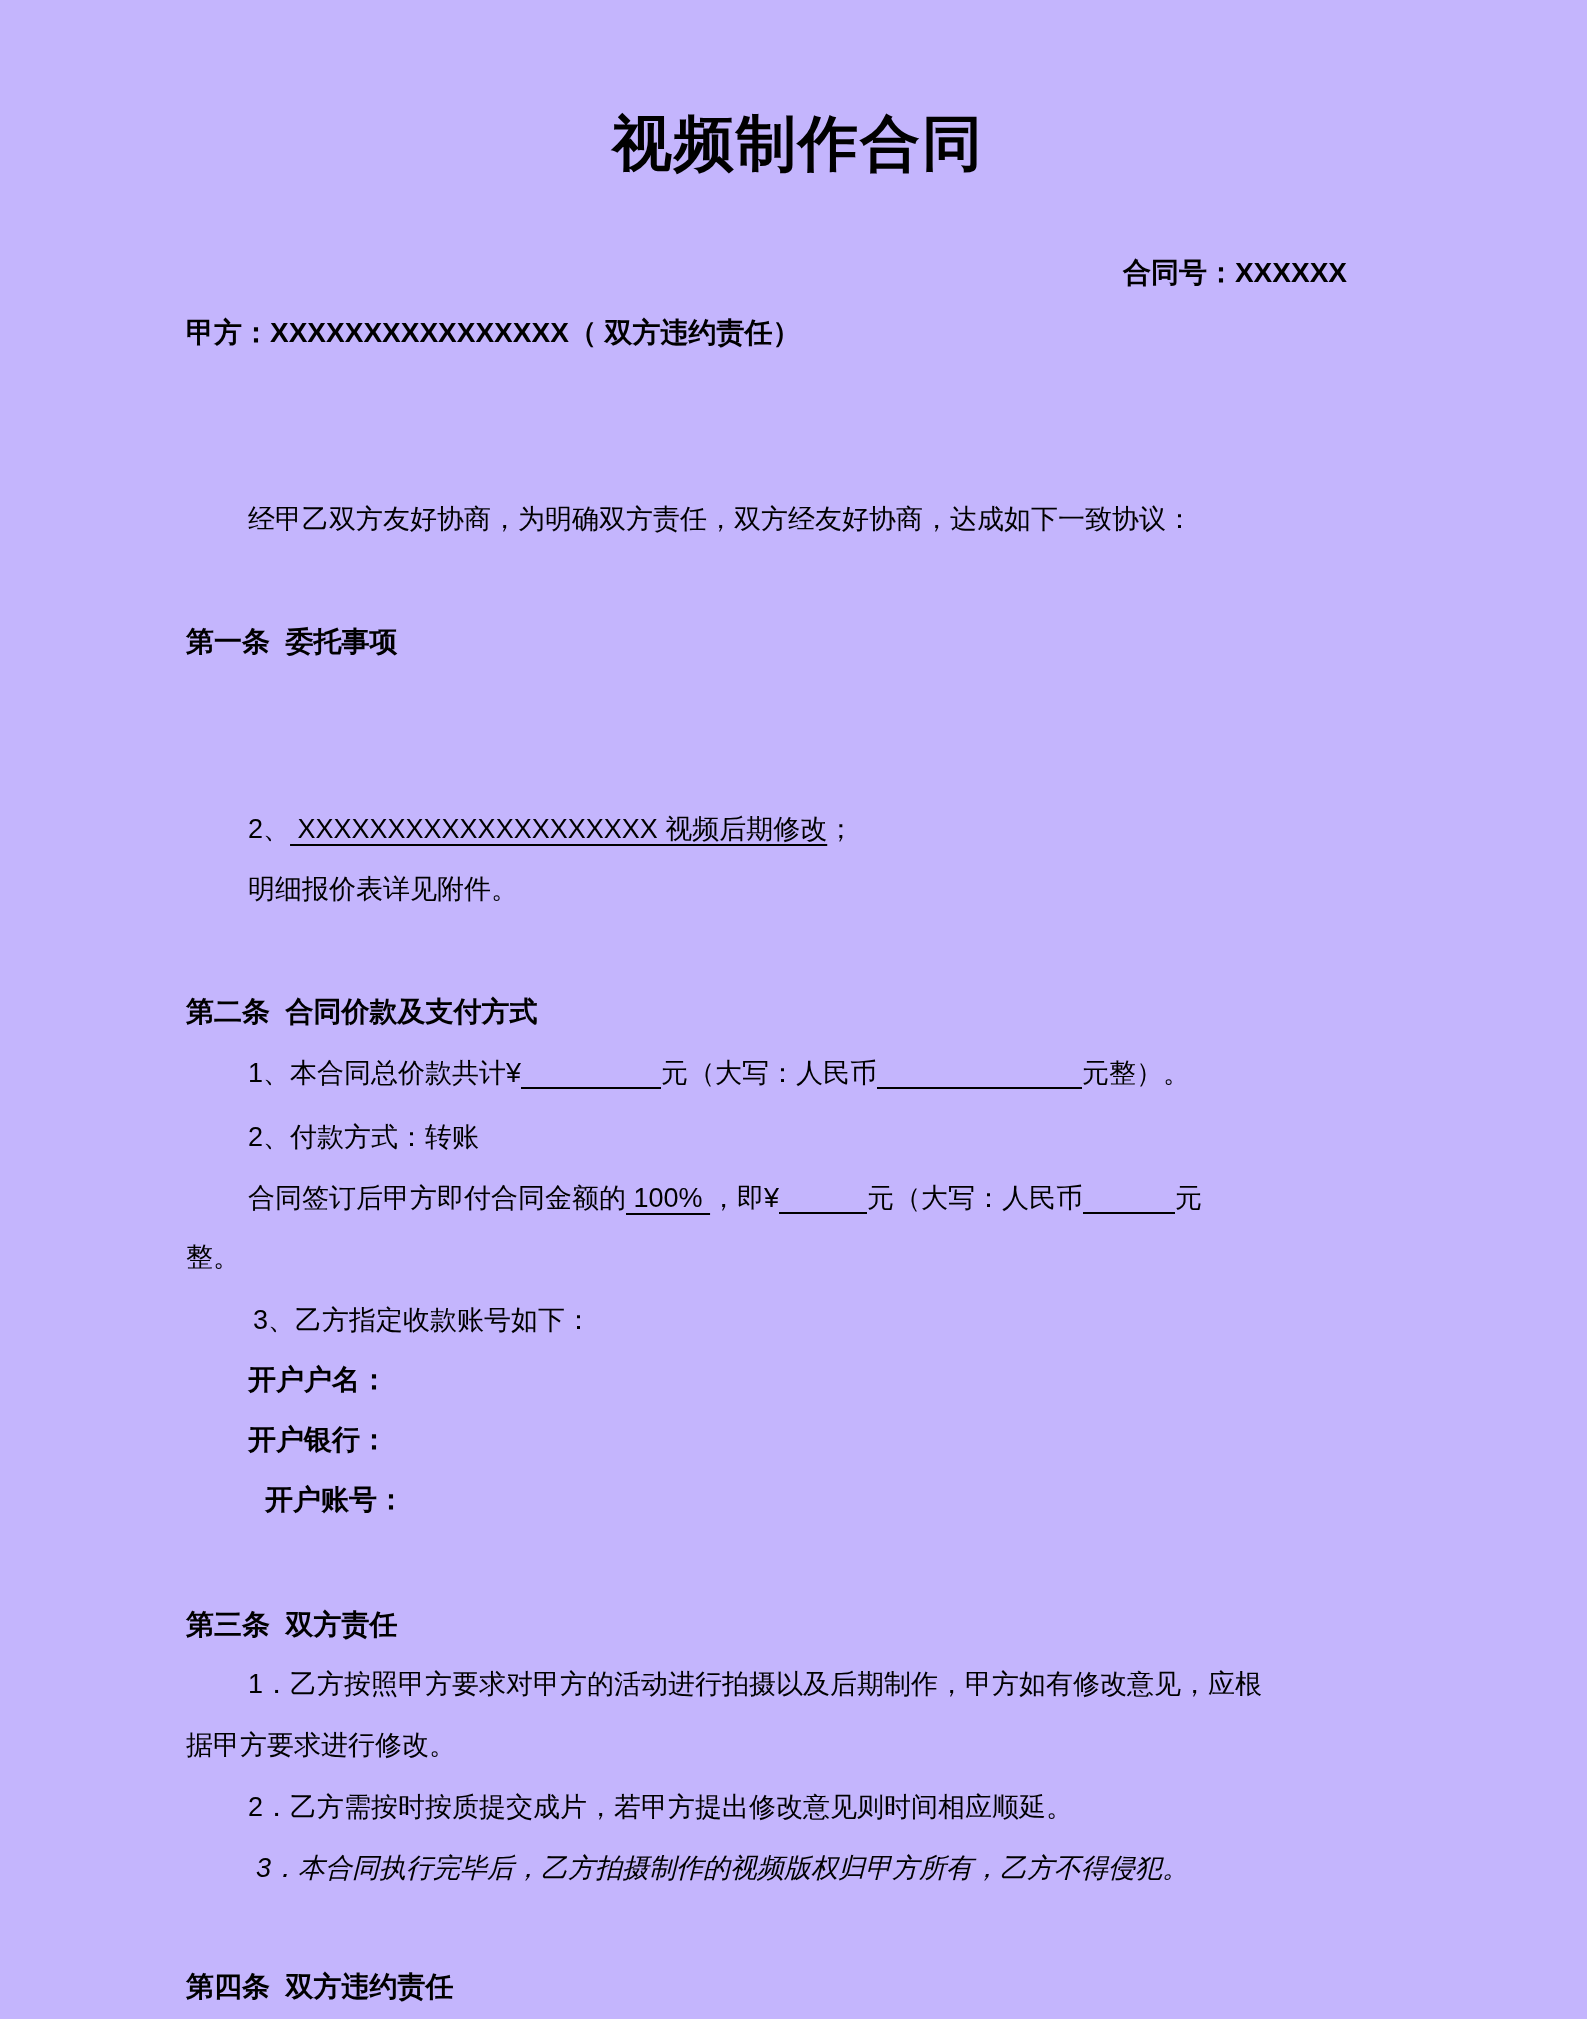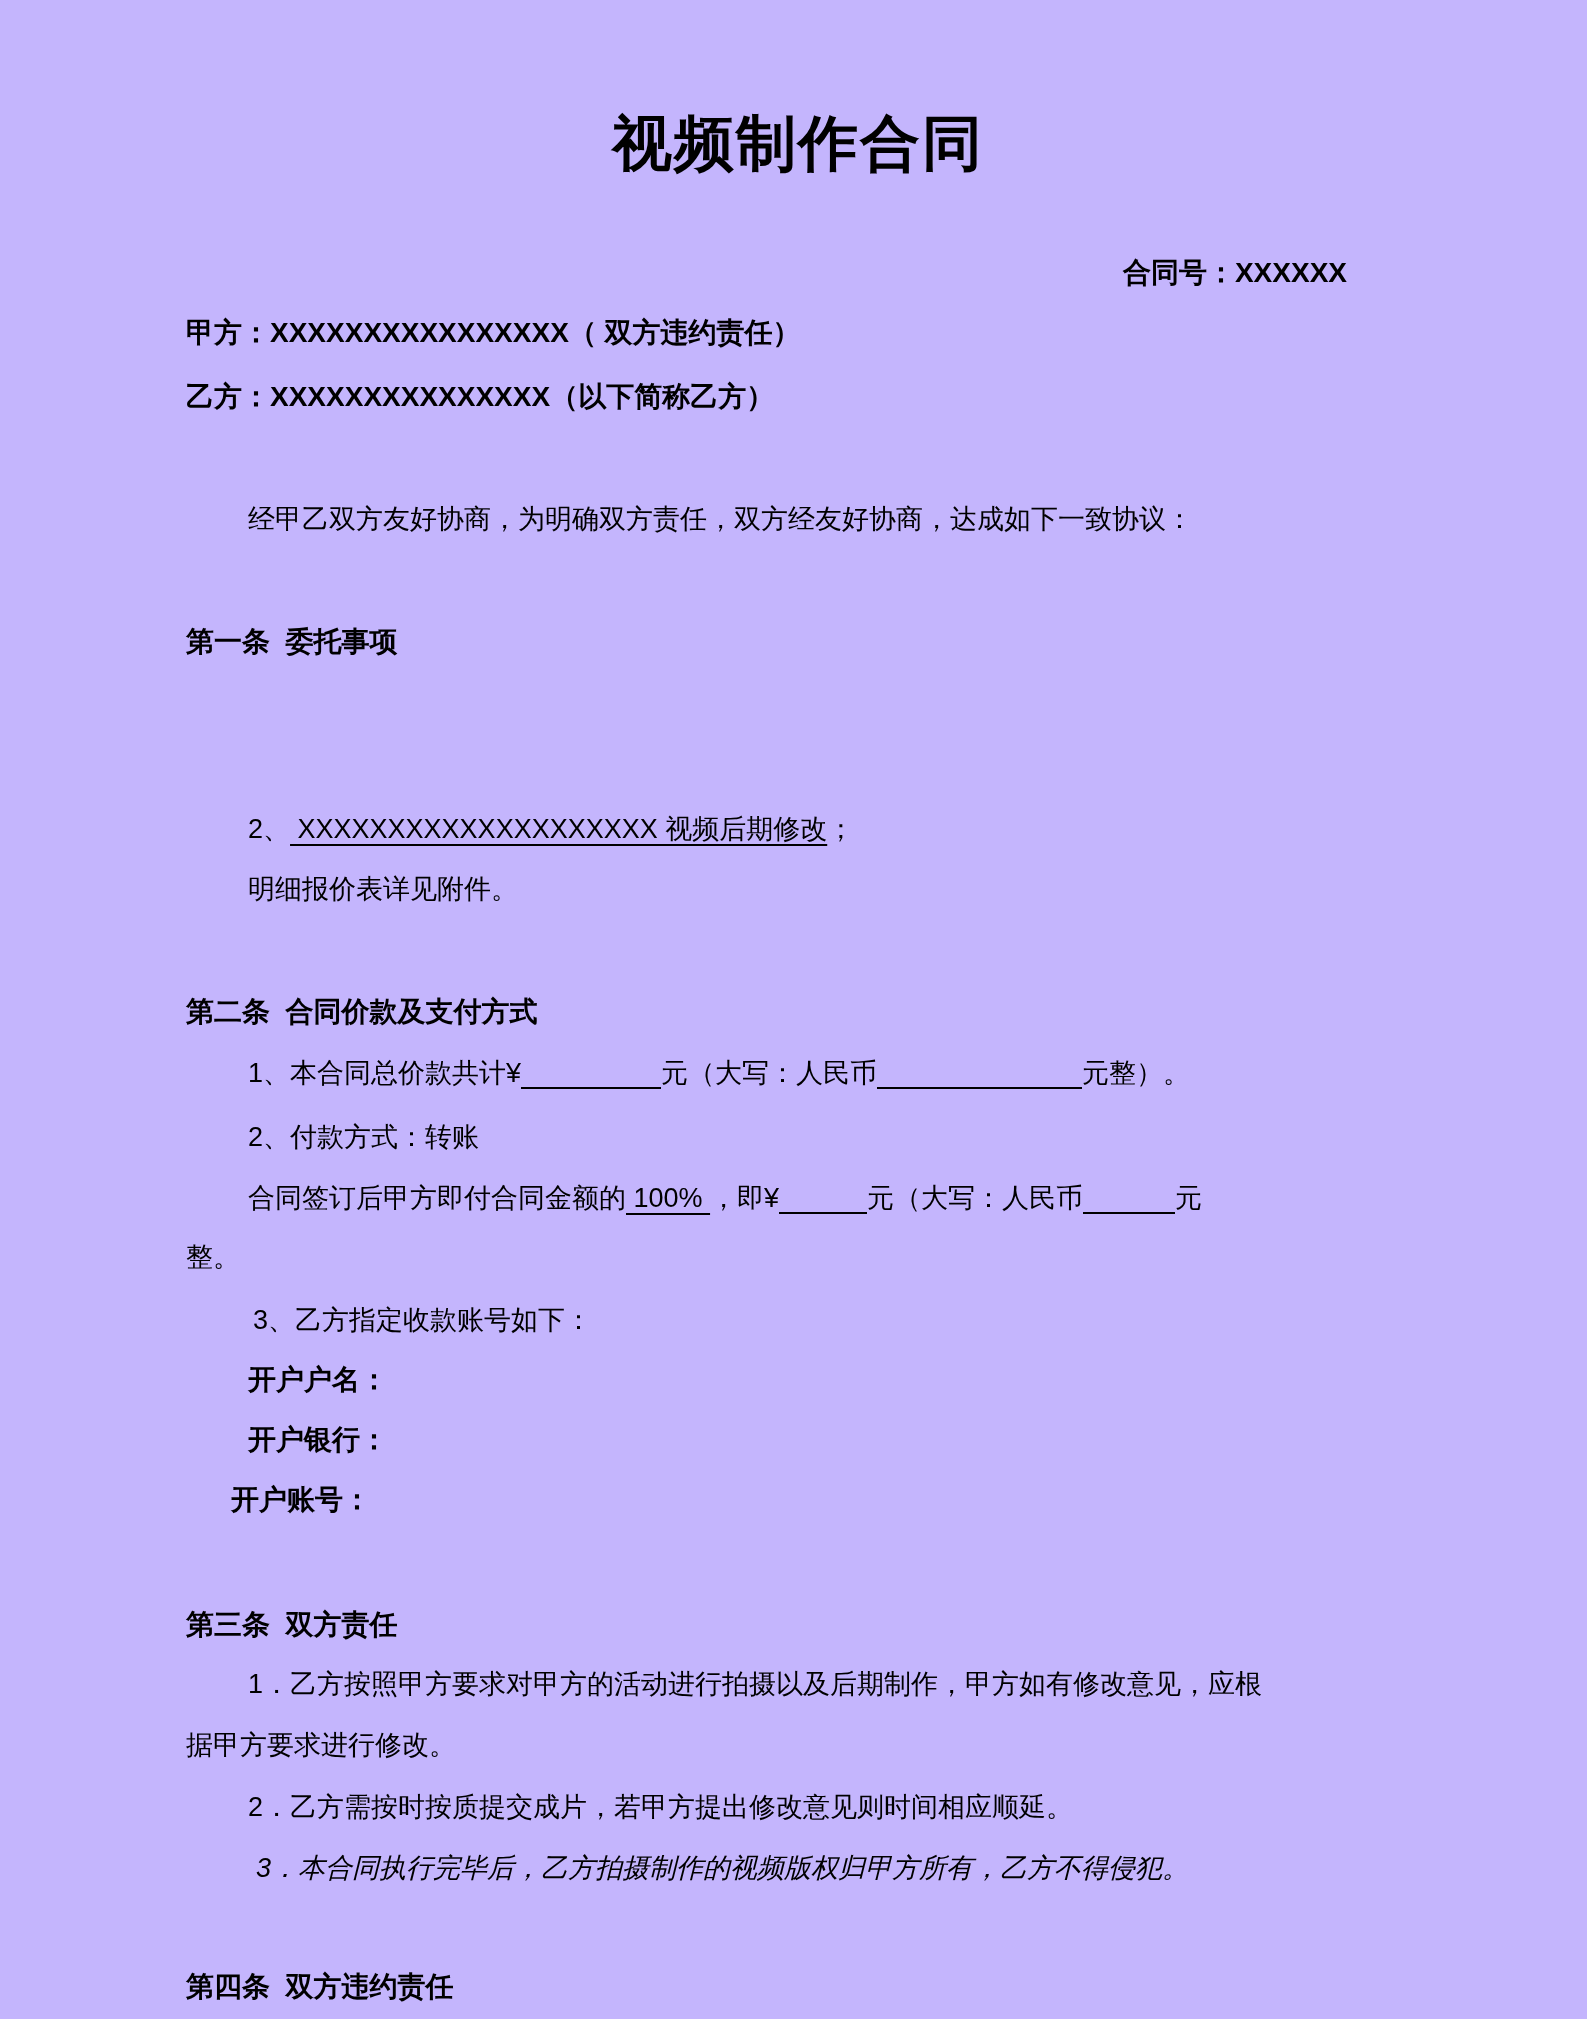--- a/index.html
+++ b/index.html
@@ -52,21 +52,20 @@
 <body>
 
 <div class="page">
 
   <div class="doc-title">视频制作合同</div>
 
   <div class="line bold fs28" style="top:254px; right:240px;">合同号：XXXXXX</div>
 
   <div class="line bold fs28" style="top:314px; left:186px;">甲方：XXXXXXXXXXXXXXXX（ 双方违约责任）</div>
 
-  <div class="line bold fs28" style="top:378px; left:186px;">乙方：XXXXXXXXXXXXXXX（以下简称乙方）</div>
 
   <div class="line" style="top:501px; left:248px;">经甲乙双方友好协商，为明确双方责任，双方经友好协商，达成如下一致协议：</div>
 
   <div class="line bold fs28" style="top:623px; left:186px;">第一条  委托事项</div>
 
 
 
   <div class="line" style="top:811px; left:248px;"><span>2、</span><span class="ul"> XXXXXXXXXXXXXXXXXXXX 视频后期修改</span><span>；</span></div>
 
   <div class="line" style="top:871px; left:248px;">明细报价表详见附件。</div>
@@ -80,21 +79,21 @@
   <div class="line" style="top:1180px; left:248px;"><span>合同签订后甲方即付合同金额的</span><span class="ul"> 100% </span><span>，即¥</span><span class="blank w88"></span><span>元（大写：人民币</span><span class="blank w92"></span><span>元</span></div>
 
   <div class="line" style="top:1239px; left:186px;">整。</div>
 
   <div class="line" style="top:1302px; left:253px;text-align:center;">3、乙方指定收款账号如下：</div>
 
   <div class="line bold fs28" style="top:1361px; left:248px;">开户户名：</div>
 
   <div class="line bold fs28" style="top:1421px; left:248px;">开户银行：</div>
 
-  <div class="line bold fs28" style="top:1481px; left:231px;">开户账号：</div>
+  <div class="line bold fs28" style="top:1481px; left:265px;">开户账号：</div>
 
   <div class="line bold fs28" style="top:1606px; left:186px;">第三条  双方责任</div>
 
   <div class="line" style="top:1666px; left:248px;">1．乙方按照甲方要求对甲方的活动进行拍摄以及后期制作，甲方如有修改意见，应根</div>
 
   <div class="line" style="top:1727px; left:186px;">据甲方要求进行修改。</div>
 
   <div class="line" style="top:1789px; left:248px;">2．乙方需按时按质提交成片，若甲方提出修改意见则时间相应顺延。</div>
 
   <div class="line" style="top:1850px; left:256px;font-style:italic;">3．本合同执行完毕后，乙方拍摄制作的视频版权归甲方所有，乙方不得侵犯。</div>

